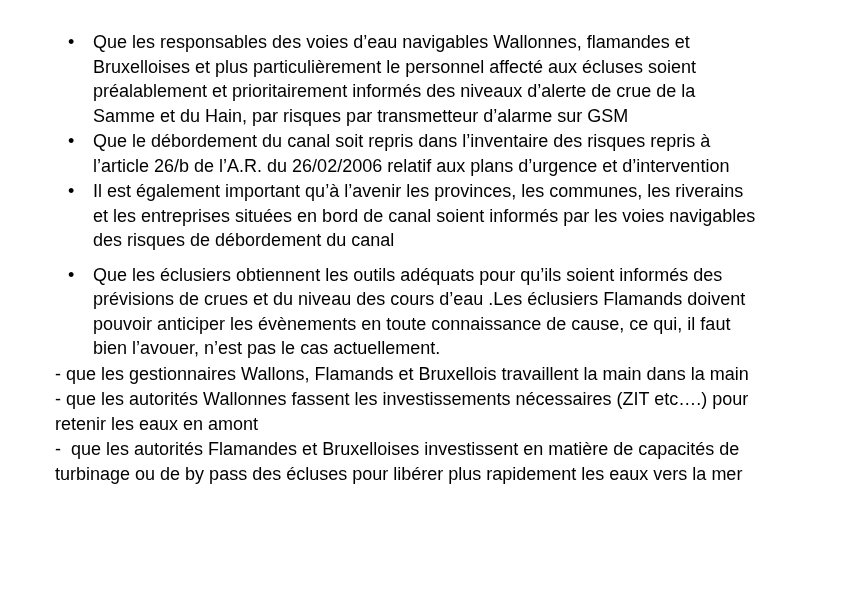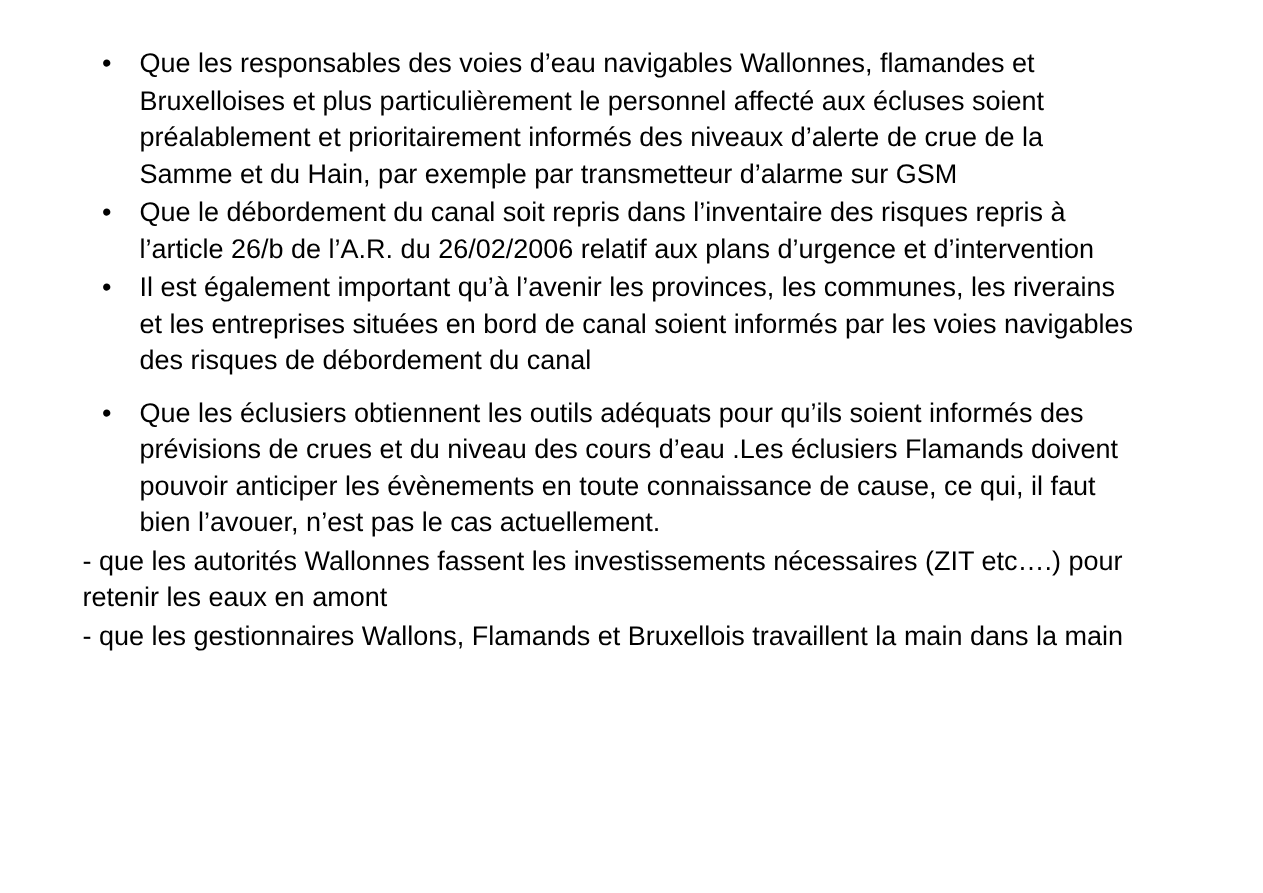--- a/index.html
+++ b/index.html
@@ -56,21 +56,21 @@
 </head>
 <body>
 
 <div class="slide">
 
   <div class="bullet">
     <span class="marker">•</span>
     <div class="btext">Que les responsables des voies d’eau navigables Wallonnes, flamandes et
 Bruxelloises et plus particulièrement le personnel affecté aux écluses soient
 préalablement et prioritairement informés des niveaux d’alerte de crue de la
-Samme et du Hain, par exemple par transmetteur d’alarme sur GSM</div>
+Samme et du Hain, par risques par transmetteur d’alarme sur GSM</div>
   </div>
 
   <div class="bullet">
     <span class="marker">•</span>
     <div class="btext">Que le débordement du canal soit repris dans l’inventaire des risques repris à
 l’article 26/b de l’A.R. du 26/02/2006 relatif aux plans d’urgence et d’intervention</div>
   </div>
 
   <div class="bullet">
     <span class="marker">•</span>
@@ -81,19 +81,21 @@
 
   <div class="bullet spaced">
     <span class="marker">•</span>
     <div class="btext">Que les éclusiers obtiennent les outils adéquats pour qu’ils soient informés des
 prévisions de crues et du niveau des cours d’eau .Les éclusiers Flamands doivent
 pouvoir anticiper les évènements en toute connaissance de cause, ce qui, il faut
 bien l’avouer, n’est pas le cas actuellement.</div>
   </div>
 
 
+  <p class="para">- que les gestionnaires Wallons, Flamands et Bruxellois travaillent la main dans la main</p>
+
   <p class="para">- que les autorités Wallonnes fassent les investissements nécessaires (ZIT etc….) pour
 retenir les eaux en amont</p>
 
-  <p class="para">- que les gestionnaires Wallons, Flamands et Bruxellois travaillent la main dans la main</p>
-
+  <p class="para">-  que les autorités Flamandes et Bruxelloises investissent en matière de capacités de
+turbinage ou de by pass des écluses pour libérer plus rapidement les eaux vers la mer</p>
 
 </div>
 
 </body></html>

